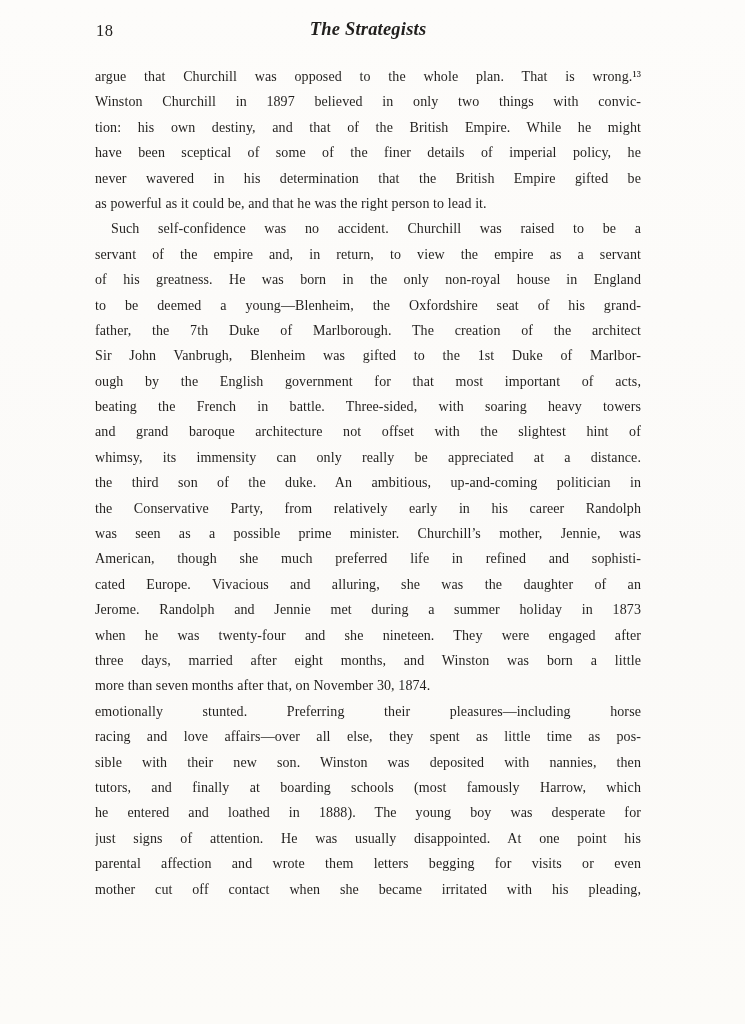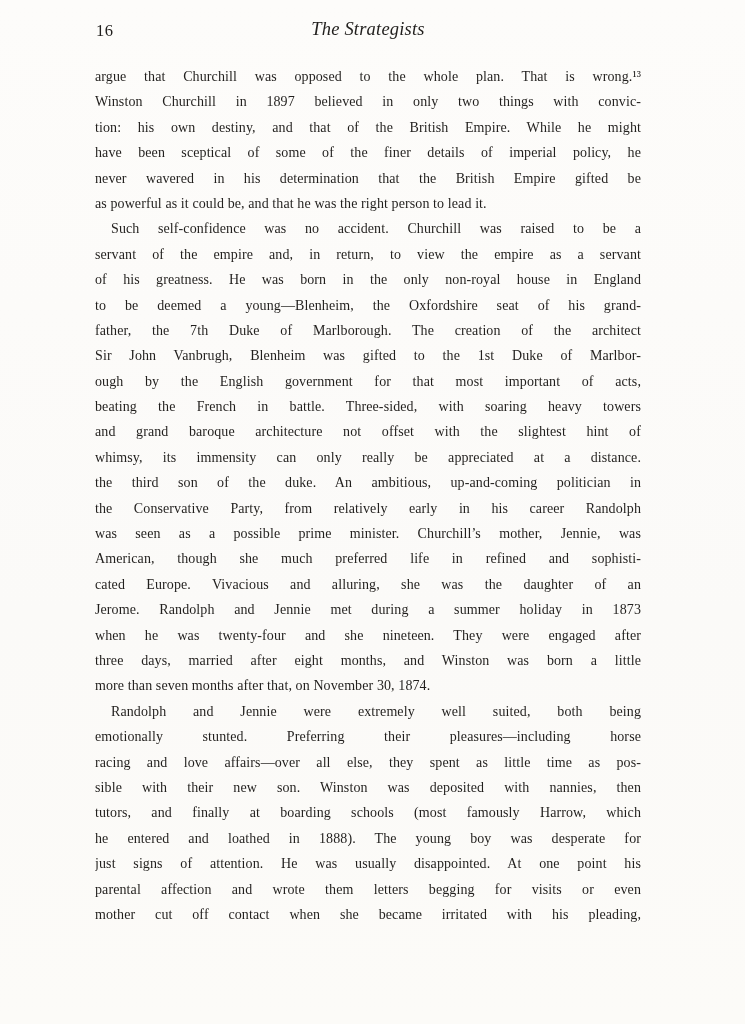--- a/index.html
+++ b/index.html
@@ -29,20 +29,21 @@
     top: 2px;
     font-size: 16.5px;
     letter-spacing: 0.5px;
   }
   .running-title {
     width: 100%;
     text-align: center;
     font-style: italic;
     font-size: 18.5px;
     letter-spacing: 0.2px;
+    font-weight: bold;
   }
   .text-block {
     position: absolute;
     top: 64px;
     left: 95px;
     width: 546px;
   }
   .paragraph { width: 100%; }
   .line {
     font-size: 14px;
@@ -54,21 +55,21 @@
     overflow: hidden;
   }
   .line.indent { text-indent: 16px; }
   .line.para-end { text-align-last: left; }
 </style>
 </head>
 <body>
 
 <div class="page">
   <div class="page-header">
-    <span class="page-number">16</span>
+    <span class="page-number">18</span>
     <div class="running-title">The Strategists</div>
   </div>
   <div class="text-block">
       <div class="paragraph">
         <div class="line">argue that Churchill was opposed to the whole plan. That is wrong.¹³</div>
         <div class="line">Winston Churchill in 1897 believed in only two things with convic-</div>
         <div class="line">tion: his own destiny, and that of the British Empire. While he might</div>
         <div class="line">have been sceptical of some of the finer details of imperial policy, he</div>
         <div class="line">never wavered in his determination that the British Empire gifted be</div>
         <div class="line para-end">as powerful as it could be, and that he was the right person to lead it.</div>
@@ -88,21 +89,20 @@
         <div class="line">the Conservative Party, from relatively early in his career Randolph</div>
         <div class="line">was seen as a possible prime minister. Churchill’s mother, Jennie, was</div>
         <div class="line">American, though she much preferred life in refined and sophisti-</div>
         <div class="line">cated Europe. Vivacious and alluring, she was the daughter of an</div>
         <div class="line">Jerome. Randolph and Jennie met during a summer holiday in 1873</div>
         <div class="line">when he was twenty-four and she nineteen. They were engaged after</div>
         <div class="line">three days, married after eight months, and Winston was born a little</div>
         <div class="line para-end">more than seven months after that, on November 30, 1874.</div>
       </div>
       <div class="paragraph">
-        <div class="line indent">Randolph and Jennie were extremely well suited, both being</div>
         <div class="line">emotionally stunted. Preferring their pleasures—including horse</div>
         <div class="line">racing and love affairs—over all else, they spent as little time as pos-</div>
         <div class="line">sible with their new son. Winston was deposited with nannies, then</div>
         <div class="line">tutors, and finally at boarding schools (most famously Harrow, which</div>
         <div class="line">he entered and loathed in 1888). The young boy was desperate for</div>
         <div class="line">just signs of attention. He was usually disappointed. At one point his</div>
         <div class="line">parental affection and wrote them letters begging for visits or even</div>
         <div class="line">mother cut off contact when she became irritated with his pleading,</div>
       </div>
     </div>

